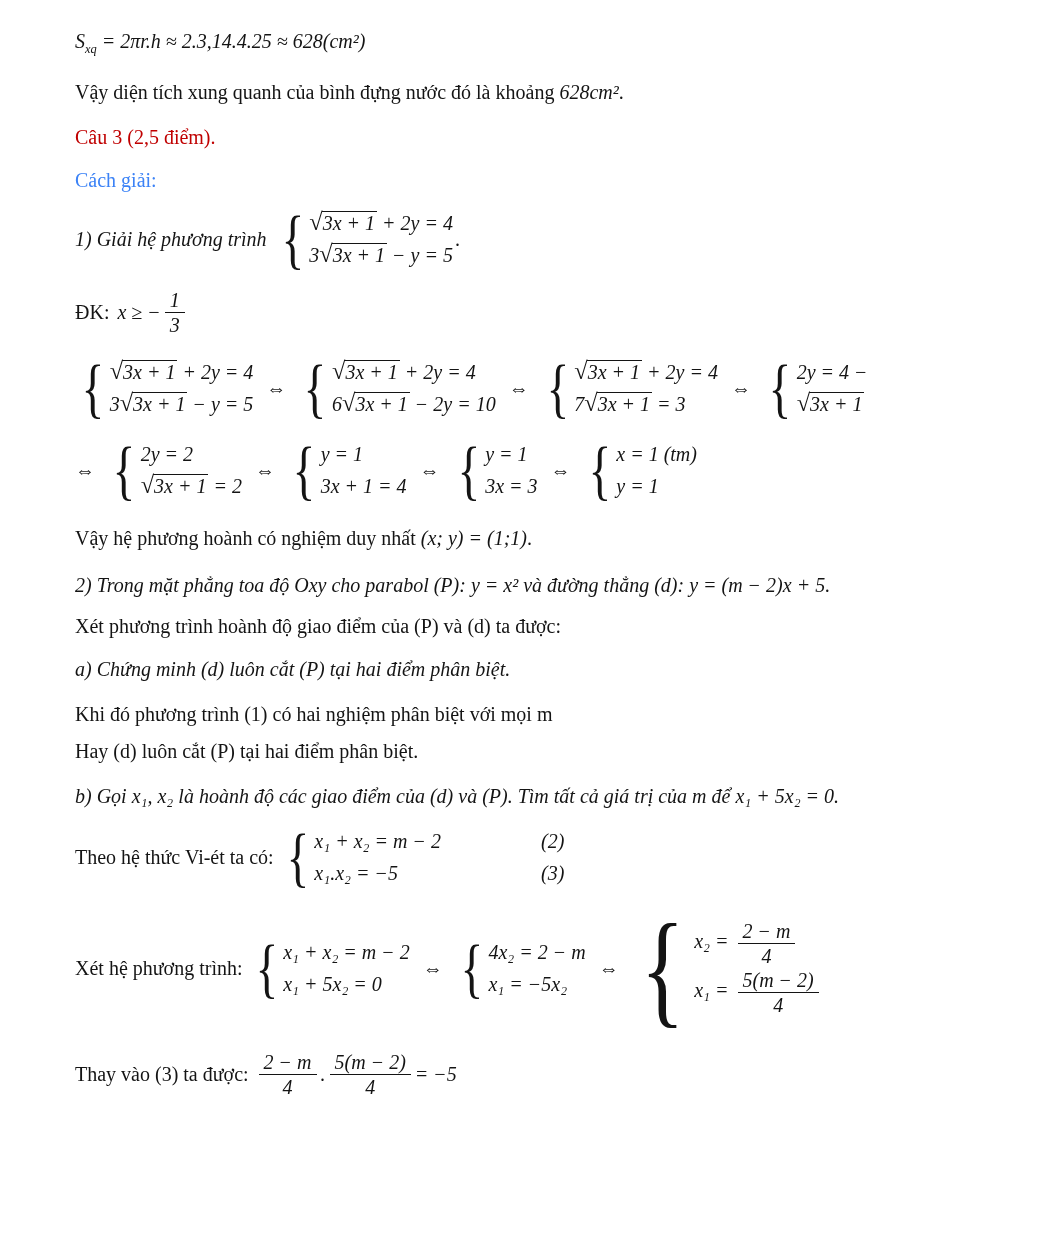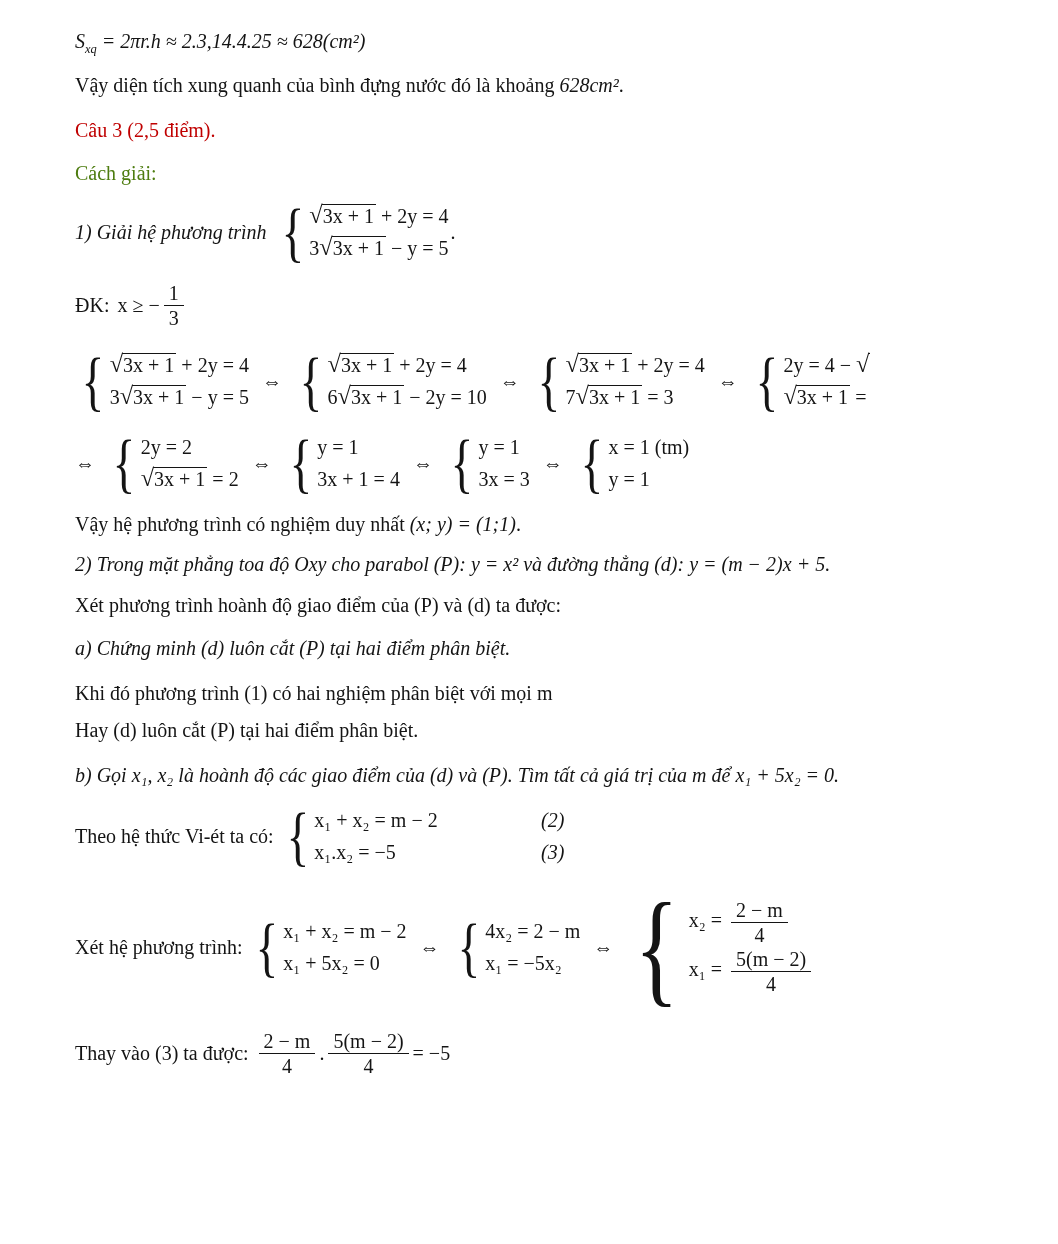--- a/index.html
+++ b/index.html
@@ -5,28 +5,28 @@
   html,body{margin:0;padding:0;background:#ffffff;}
   .page{
     width:870px;min-height:1244px;box-sizing:border-box;
     padding:30px 60px 20px 75px;
     font-family:"Liberation Serif","DejaVu Serif",serif;
     font-size:20px;color:#141414;overflow:hidden;
   }
   .line{margin:0;white-space:nowrap;}
   .flexline{display:flex;align-items:center;}
   .mt14{margin-top:14px}.mt16{margin-top:16px}.mt18{margin-top:18px}
-  .mt20{margin-top:20px}.mt22{margin-top:22px}.mt24{margin-top:17px}
+  .mt20{margin-top:20px}.mt22{margin-top:22px}.mt24{margin-top:24px}
   .it{font-style:italic}
   .bi{font-weight:normal;font-style:italic}
   .bold{font-weight:normal}
   .red{color:#c00000}
-  .navy{color:#4d7c0f}
+  .navy{color:#3b82f6}
   .center{text-align:center}
-  .m{}
+  .m{font-style:italic}
   .cases{display:inline-flex;align-items:center;vertical-align:middle;margin:0 2px;}
   .brace{display:inline-block;line-height:1;font-weight:300;transform:scaleX(.72);transform-origin:center;margin-right:1px;}
   .b2{font-size:3.3em;}
   .b3{font-size:6.4em;}
   .stack{display:inline-flex;flex-direction:column;row-gap:9px;text-align:left;}
   .stack .mrow{white-space:nowrap;line-height:1.15;}
   .vstack{width:250px;}
   .vstack .mrow{display:flex;}
   .tag{margin-left:auto;font-style:italic;}
   .rt{font-size:1.22em;line-height:0;}
@@ -134,21 +134,21 @@
     <span class="iff">⇔</span>
     <span class="cases">
       <span class="brace b2">{</span>
       <span class="stack">
         <span class="mrow m">x = 1 (tm)</span>
         <span class="mrow m">y = 1</span>
       </span>
     </span>
   </p>
 
-  <p class="line mt24"><span>Vậy hệ phương trình có nghiệm duy nhất </span><span class="it">(x; y) = (1;1)</span><span>.</span></p>
+  <p class="line mt24"><span>Vậy hệ phương hoành có nghiệm duy nhất </span><span class="it">(x; y) = (1;1)</span><span>.</span></p>
 
   <p class="line mt24 bi">2) Trong mặt phẳng toa độ Oxy cho parabol (P): y = x² và đường thẳng (d): y = (m − 2)x + 5.</p>
 
   <p class="line mt18">Xét phương trình hoành độ giao điểm của (P) và (d) ta được:</p>
 
   <p class="line mt20 bi">a) Chứng minh (d) luôn cắt (P) tại hai điểm phân biệt.</p>
 
 
 
   <p class="line mt22">Khi đó phương trình (1) có hai nghiệm phân biệt với mọi m</p>

